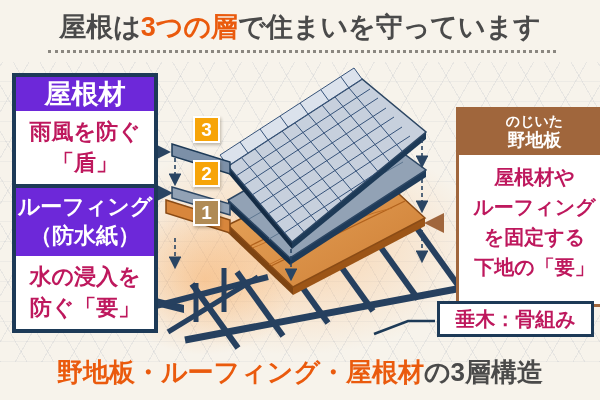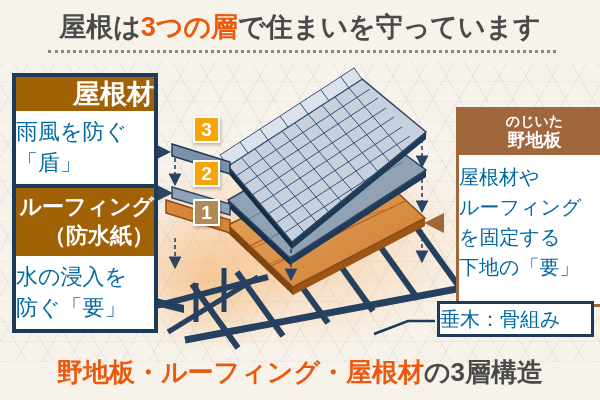--- a/index.html
+++ b/index.html
@@ -15,23 +15,23 @@
   .title .hl{color:#ea5a0d;}
   .title-dots{position:absolute;top:50px;left:48px;width:508px;height:0;z-index:2;
               border-bottom:3px dotted #8b8780;}
   .caption{position:absolute;top:355px;left:0;width:600px;text-align:center;z-index:2;
            font-size:26px;font-weight:bold;color:#4a4a4a;}
   .caption .hl{color:#ea5a0d;}
   svg.illu{position:absolute;left:0;top:0;z-index:1;}
   .box{position:absolute;background:#fff;z-index:2;box-sizing:border-box;}
   .box-navy{border:4px solid #1d3a57;}
   .box-brown{border:3px solid #a0663c;}
-  .box-hd{background:#a16207;color:#fff;font-weight:bold;text-align:right;}
+  .box-hd{background:#6d28d9;color:#fff;font-weight:bold;text-align:center;}
   .box-hd-brown{background:#a0663c;color:#fff;font-weight:bold;text-align:center;}
-  .box-bd{color:#0369a1;font-weight:normal;text-align:left;}
+  .box-bd{color:#be185d;font-weight:bold;text-align:center;}
   .bx-yanezai{left:12px;top:73px;width:146px;}
   .bx-yanezai .box-hd{font-size:27px;line-height:34px;height:34px;}
   .bx-yanezai .box-bd{font-size:22px;line-height:1.4;padding:6px 0 8px;}
   .bx-roofing{left:12px;top:184px;width:146px;}
   .bx-roofing .box-hd{font-size:22px;line-height:1.3;padding:5px 0 6px;}
   .bx-roofing .box-bd{font-size:22px;line-height:1.4;padding:6px 0 5px;}
   .bx-nojiita{left:437px;top:107px;width:157px;margin-left:19px;}
   .bx-nojiita .box-hd-brown{padding:3px 0 5px;}
   .bx-nojiita .rd{display:block;font-size:14px;line-height:1.2;}
   .bx-nojiita .nm{display:block;font-size:18px;line-height:1.15;}

